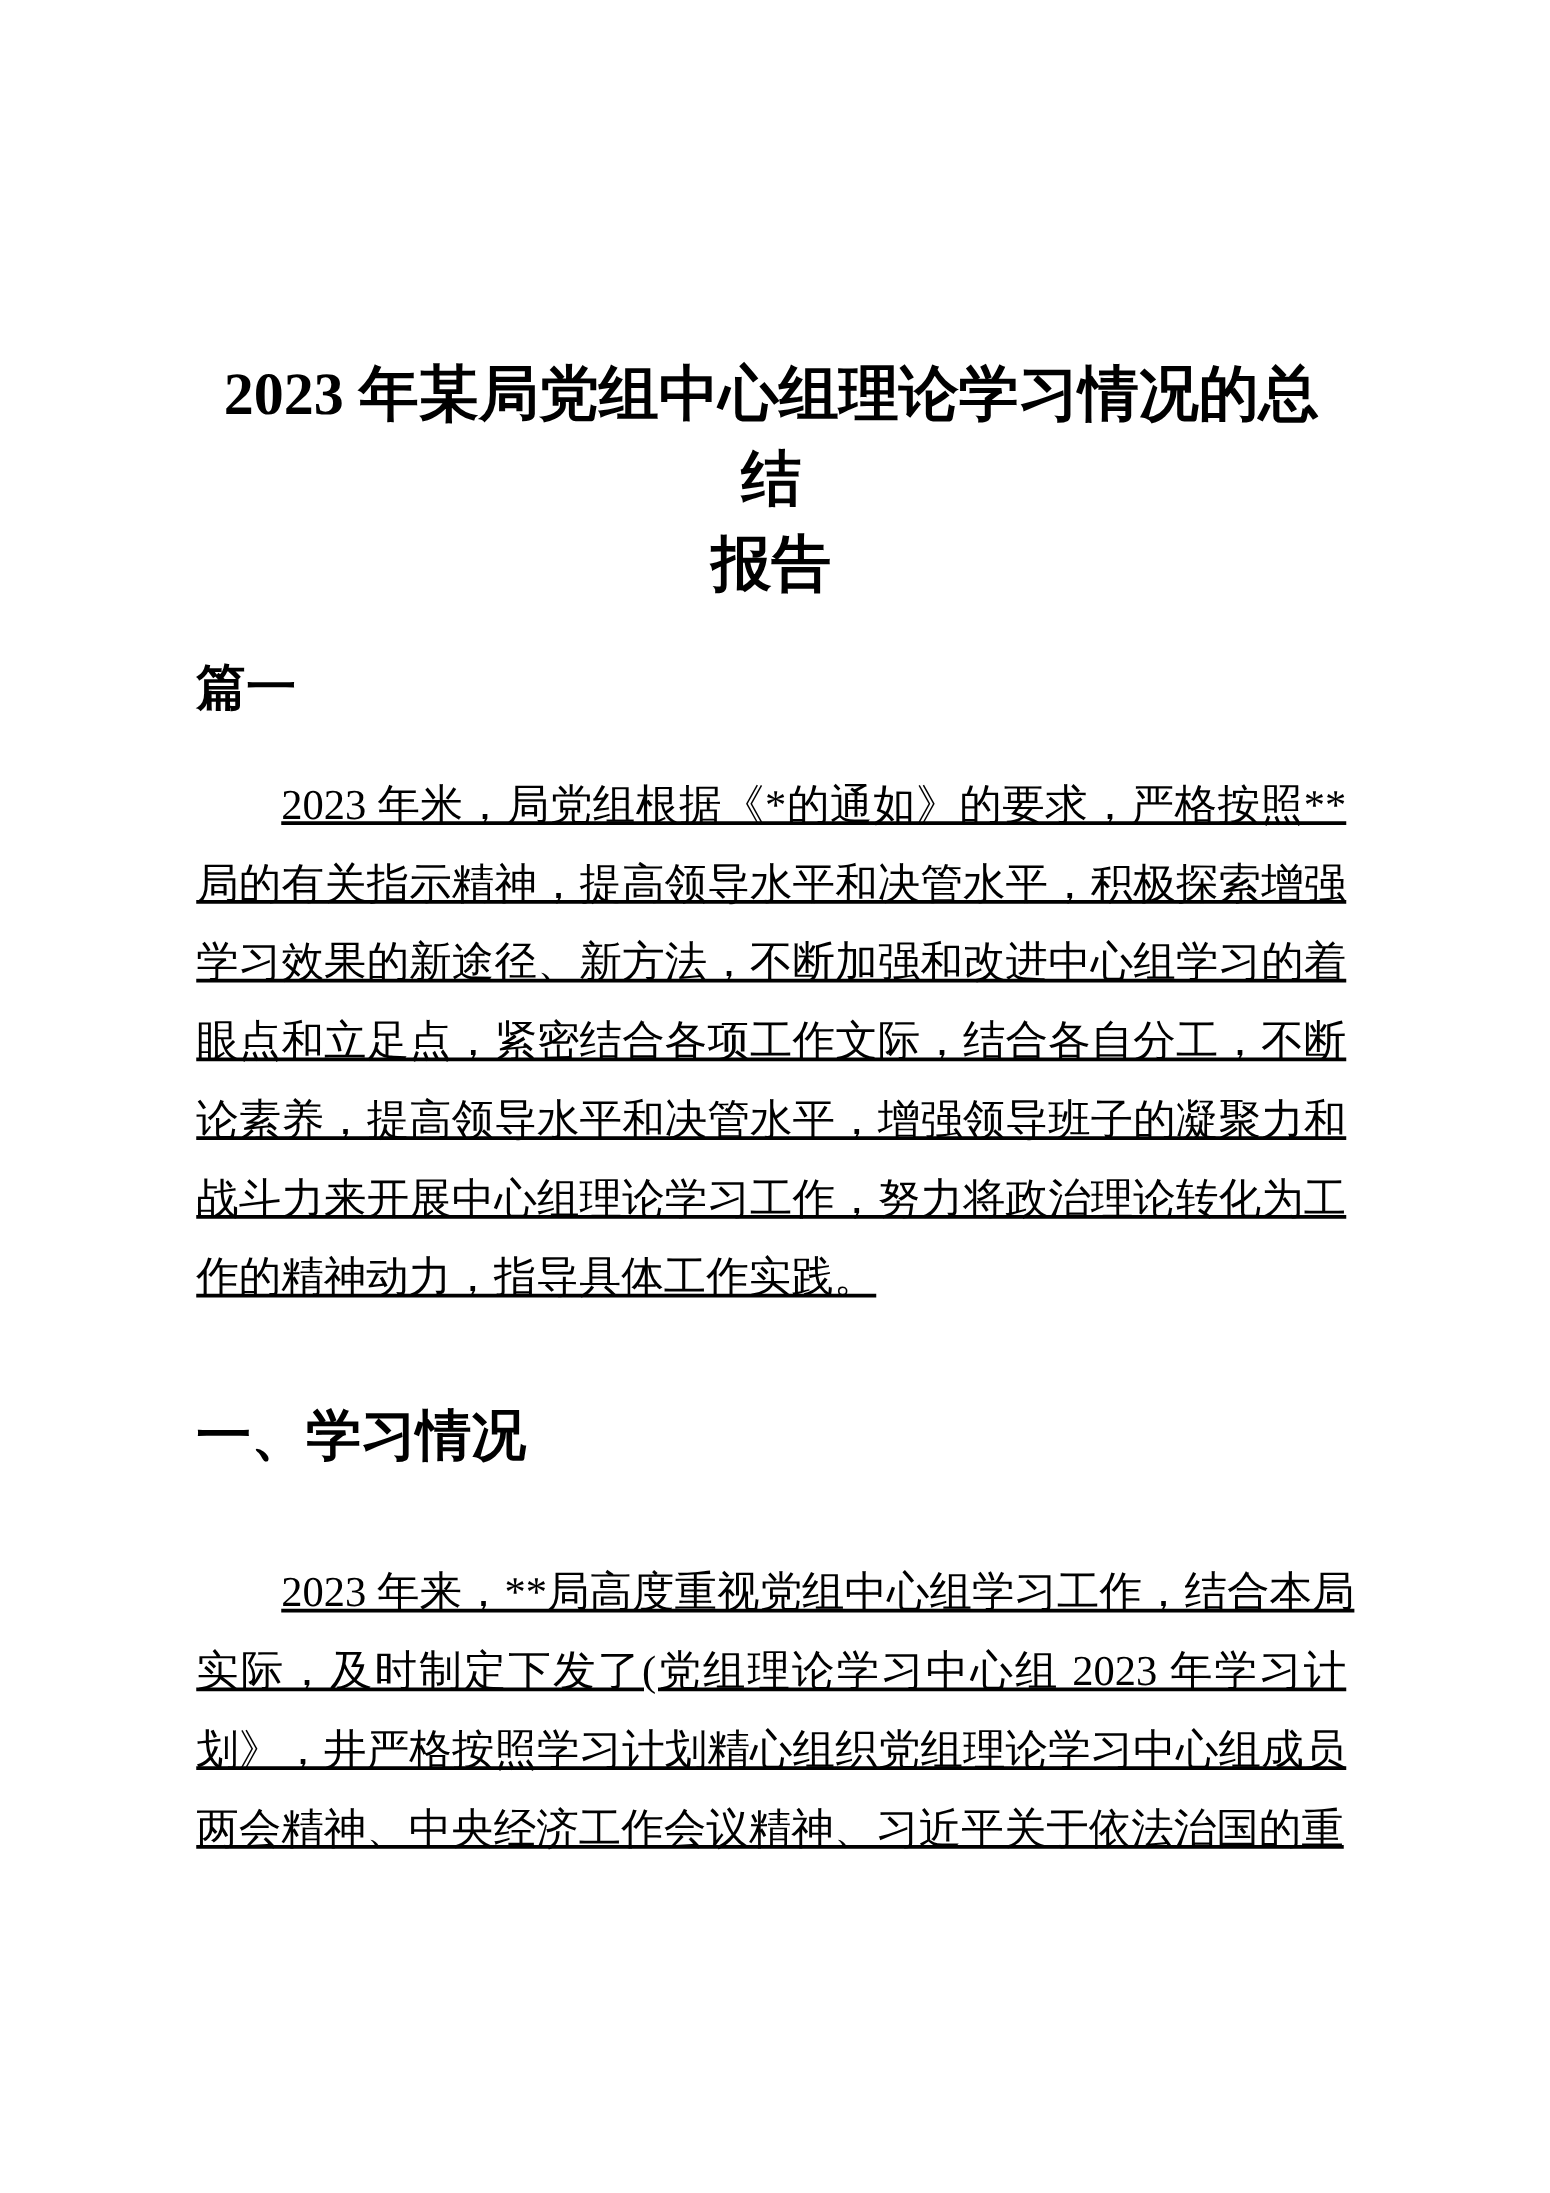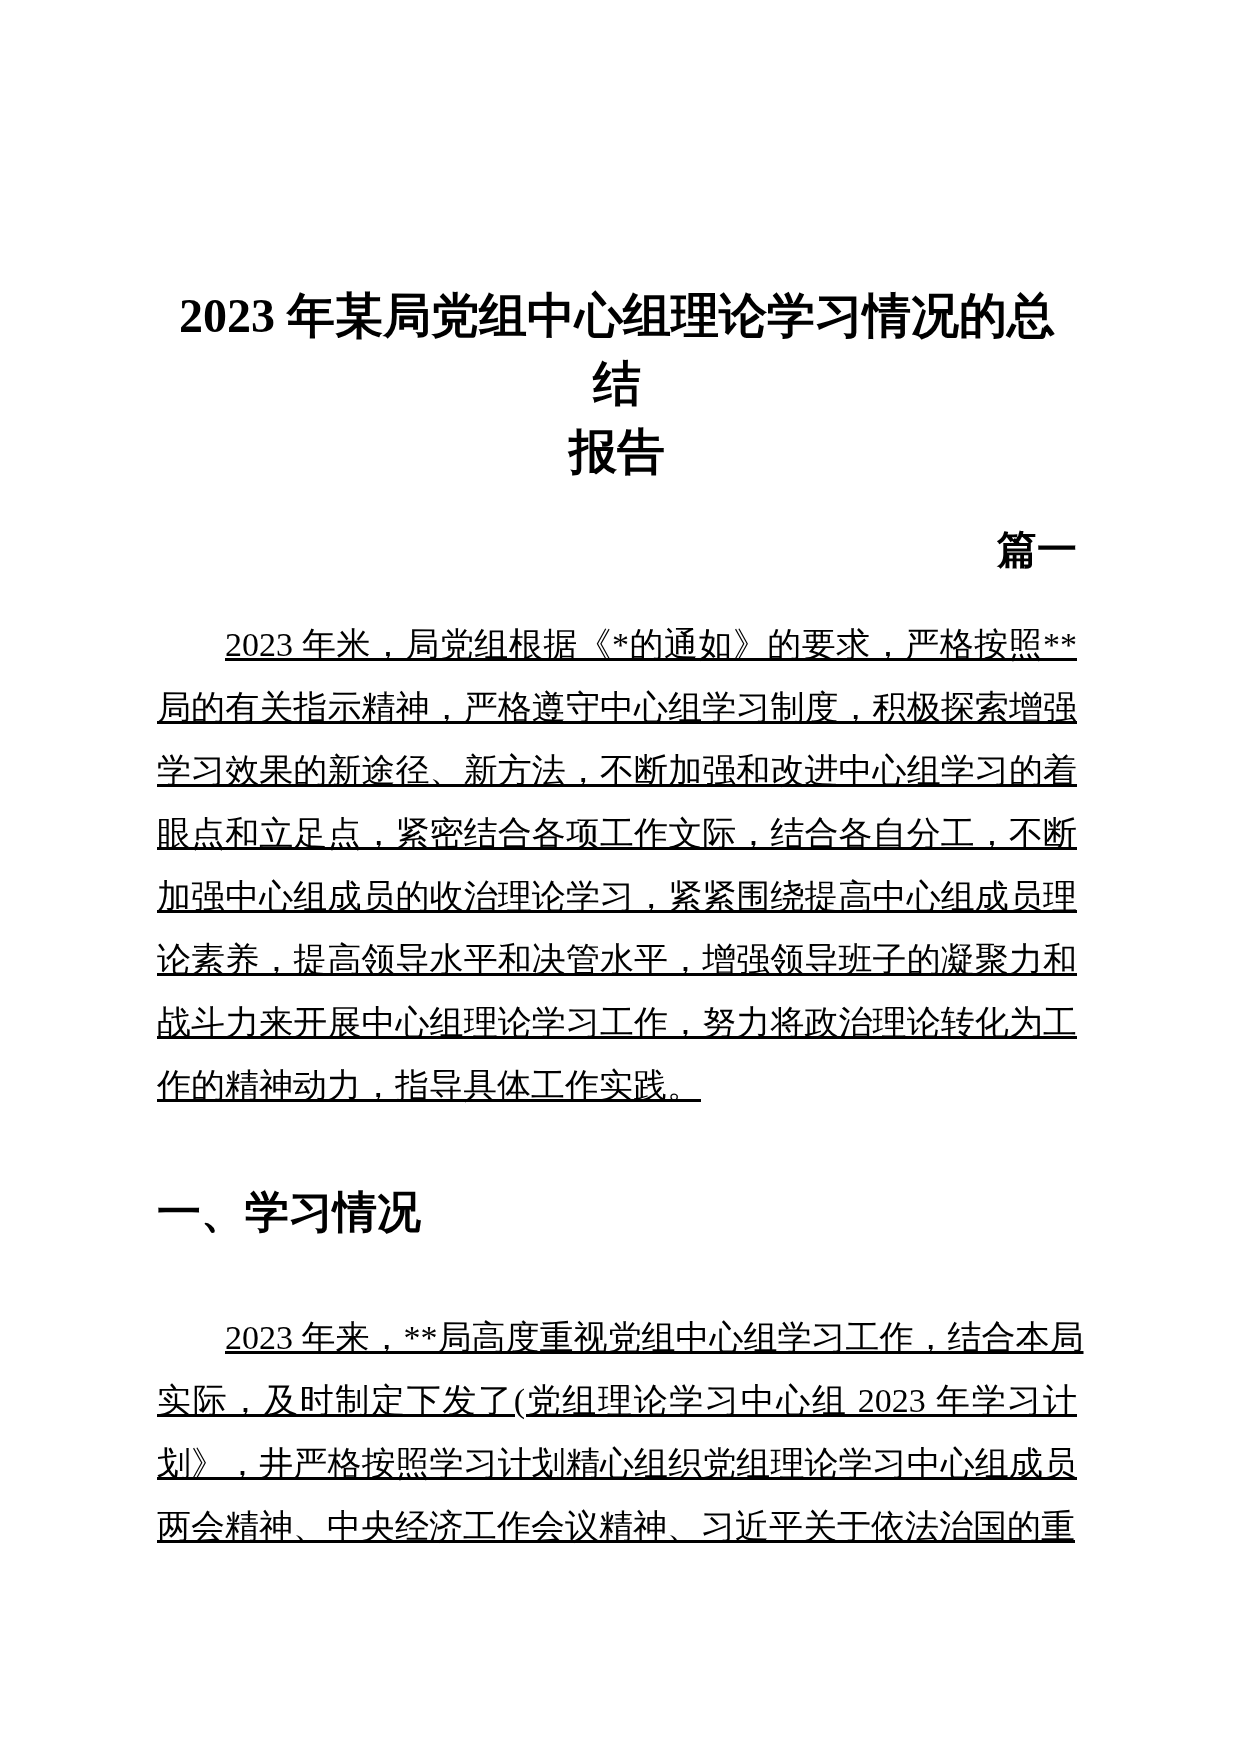--- a/index.html
+++ b/index.html
@@ -26,21 +26,21 @@
     line-height: 68px;
     font-weight: bold;
     text-align: center;
     font-family: "Liberation Serif", serif;
   }
   .section-label {
     margin-top: 28px;
     font-size: 40px;
     line-height: 63px;
     font-weight: bold;
-    text-align: right;
+    text-align: left;
   }
   .para {
     font-size: 34px;
     line-height: 63px;
     text-decoration: underline;
   }
   .para-1 { margin-top: 32px; }
   .para-2 { margin-top: 63px; }
   .line {
     text-align: justify;
@@ -64,24 +64,23 @@
 
   <h1 class="doc-title">
     <div>2023 年某局党组中心组理论学习情况的总结</div>
     <div>报告</div>
   </h1>
 
   <div class="section-label">篇一</div>
 
   <div class="para para-1">
     <div class="line indent">2023 年米，局党组根据《*的通如》的要求，严格按照**</div>
-    <div class="line">局的有关指示精神，严格遵守中心组学习制度，积极探索增强</div>
+    <div class="line">局的有关指示精神，提高领导水平和决管水平，积极探索增强</div>
     <div class="line">学习效果的新途径、新方法，不断加强和改进中心组学习的着</div>
     <div class="line">眼点和立足点，紧密结合各项工作文际，结合各自分工，不断</div>
-    <div class="line">加强中心组成员的收治理论学习，紧紧围绕提高中心组成员理</div>
     <div class="line">论素养，提高领导水平和决管水平，增强领导班子的凝聚力和</div>
     <div class="line">战斗力来开展中心组理论学习工作，努力将政治理论转化为工</div>
     <div class="line last">作的精神动力，指导具体工作实践。</div>
   </div>
 
   <div class="section-heading">一、学习情况</div>
 
   <div class="para para-2">
     <div class="line indent">2023 年来，**局高度重视党组中心组学习工作，结合本局</div>
     <div class="line">实际，及时制定下发了(党组理论学习中心组 2023 年学习计</div>

